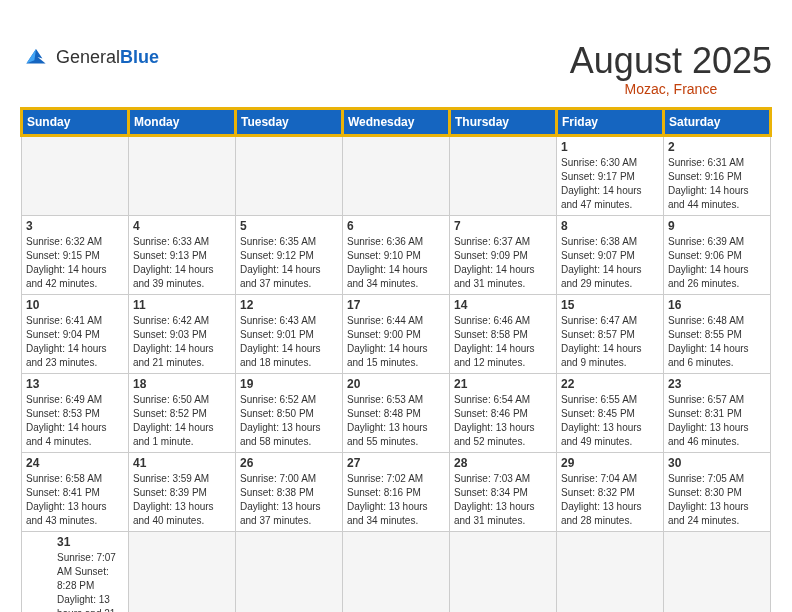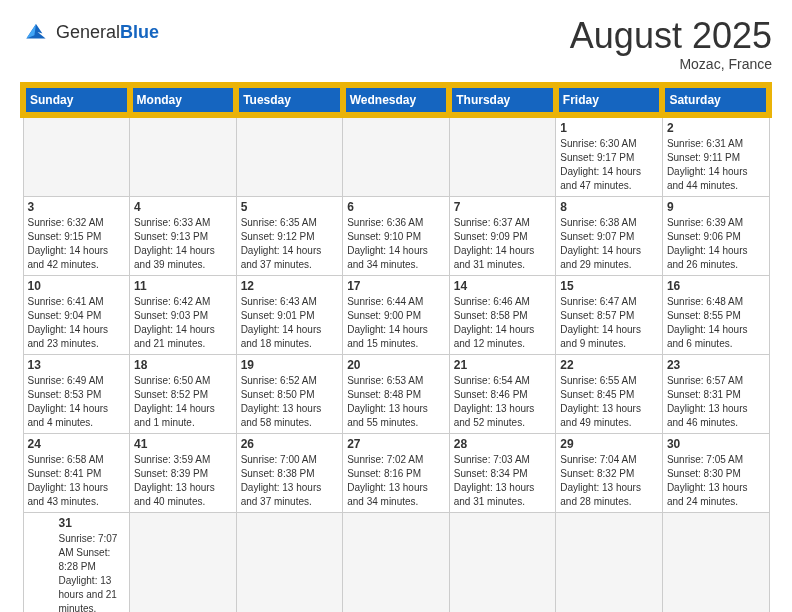--- a/index.html
+++ b/index.html
@@ -14,56 +14,57 @@
       width: 792px;
       height: 612px;
       background: #fff;
       padding: 16px 20px 10px 20px;
     }
     .header {
       display: flex;
       justify-content: space-between;
       align-items: flex-start;
       margin-bottom: 10px;
+      margin-top: 25px;
     }
     .logo {
       display: flex;
       align-items: center;
       gap: 4px;
     }
     .logo-bird {
       width: 32px;
       height: 32px;
     }
     .title-block {
-      text-align: right;
+      text-align: center;
     }
     .title-month {
       font-size: 36px;
       color: #333;
       font-weight: 300;
       line-height: 1.1;
     }
     .title-location {
       font-size: 14px;
-      color: #404040;
+      color: #c2410c;
     }
     .calendar {
       width: 100%;
       border-collapse: collapse;
       border: 1px solid #ccc;
     }
     .calendar th {
       background: #1565c0;
       color: #fff;
       font-size: 12px;
       font-weight: bold;
       padding: 5px 4px;
       text-align: left;
-      border: 6px solid #eab308;
+      border: 3px solid #eab308;
     }
     .calendar td {
       vertical-align: top;
       border: 1px solid #ccc;
       width: calc(100% / 7);
       padding: 3px 4px;
       font-size: 9.5px;
       color: #333;
       background: #fff;
       height: 78px;
@@ -129,21 +130,21 @@
           <td>
             <span class="day-number">1</span>
             <div class="day-info">Sunrise: 6:30 AM
 Sunset: 9:17 PM
 Daylight: 14 hours
 and 47 minutes.</div>
           </td>
           <td>
             <span class="day-number">2</span>
             <div class="day-info">Sunrise: 6:31 AM
-Sunset: 9:11 PM
+Sunset: 9:16 PM
 Daylight: 14 hours
 and 44 minutes.</div>
           </td>
         </tr>
         <tr>
           <td>
             <span class="day-number">3</span>
             <div class="day-info">Sunrise: 6:32 AM
 Sunset: 9:15 PM
 Daylight: 14 hours

